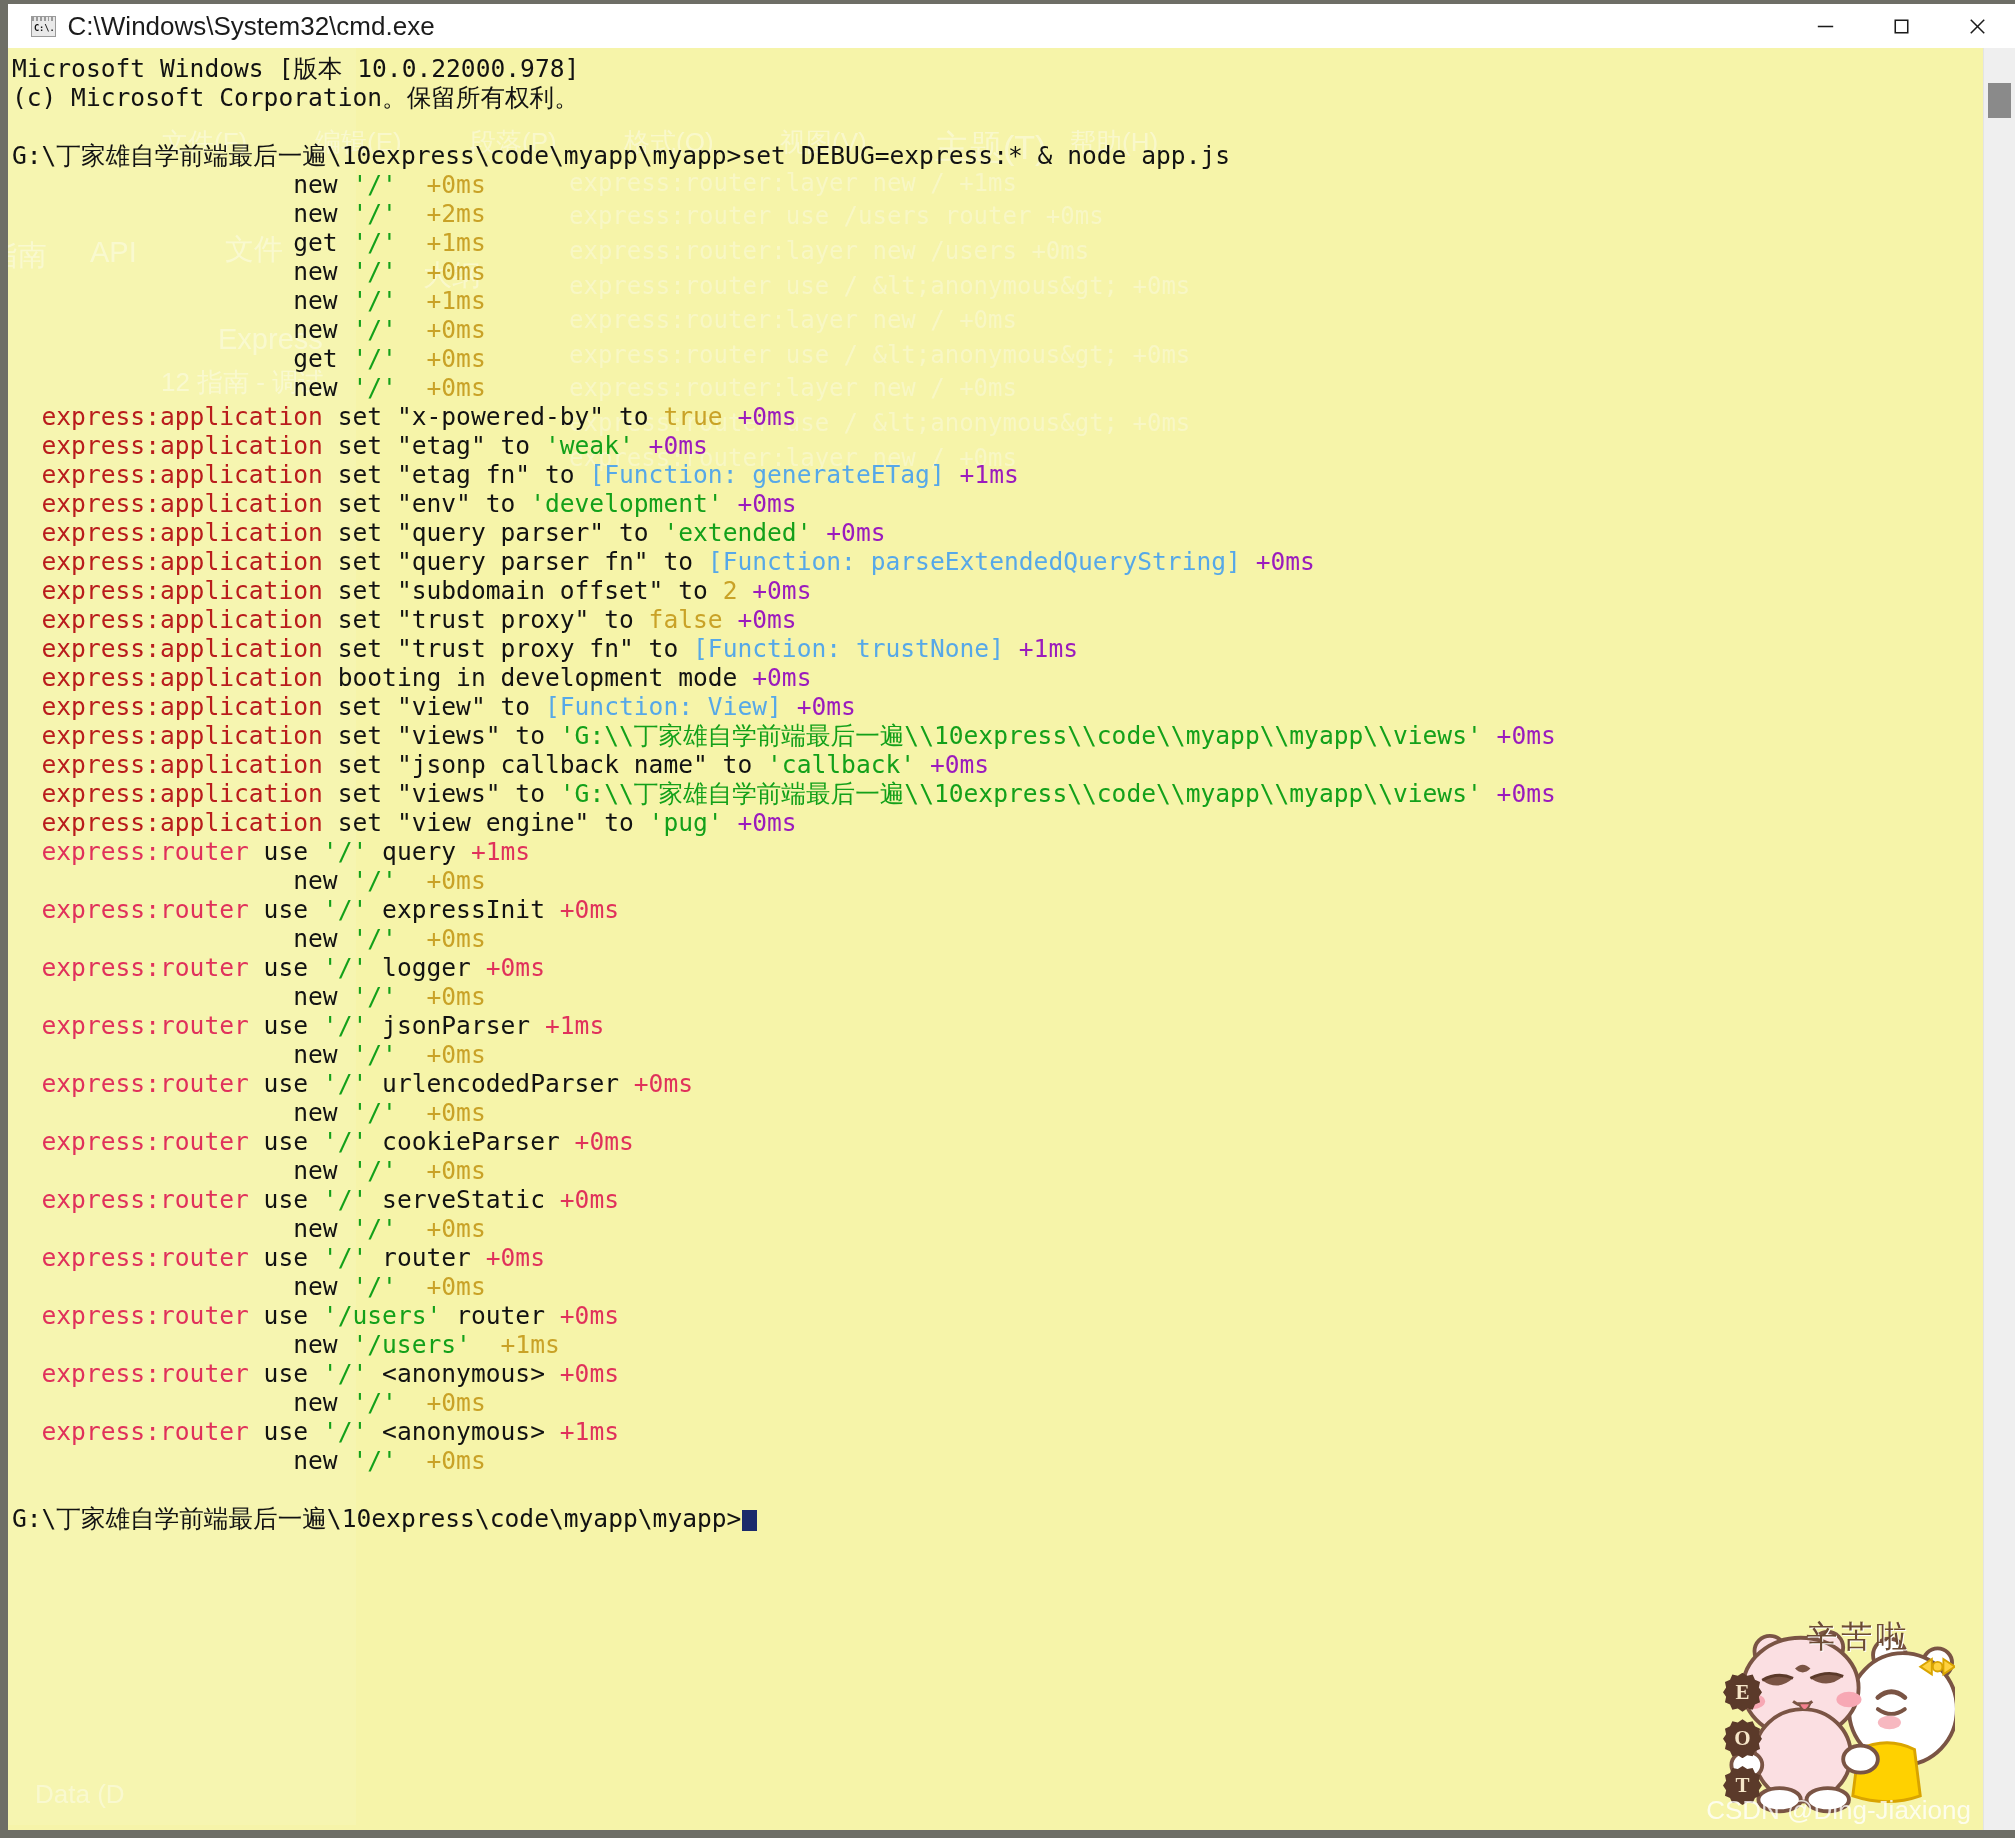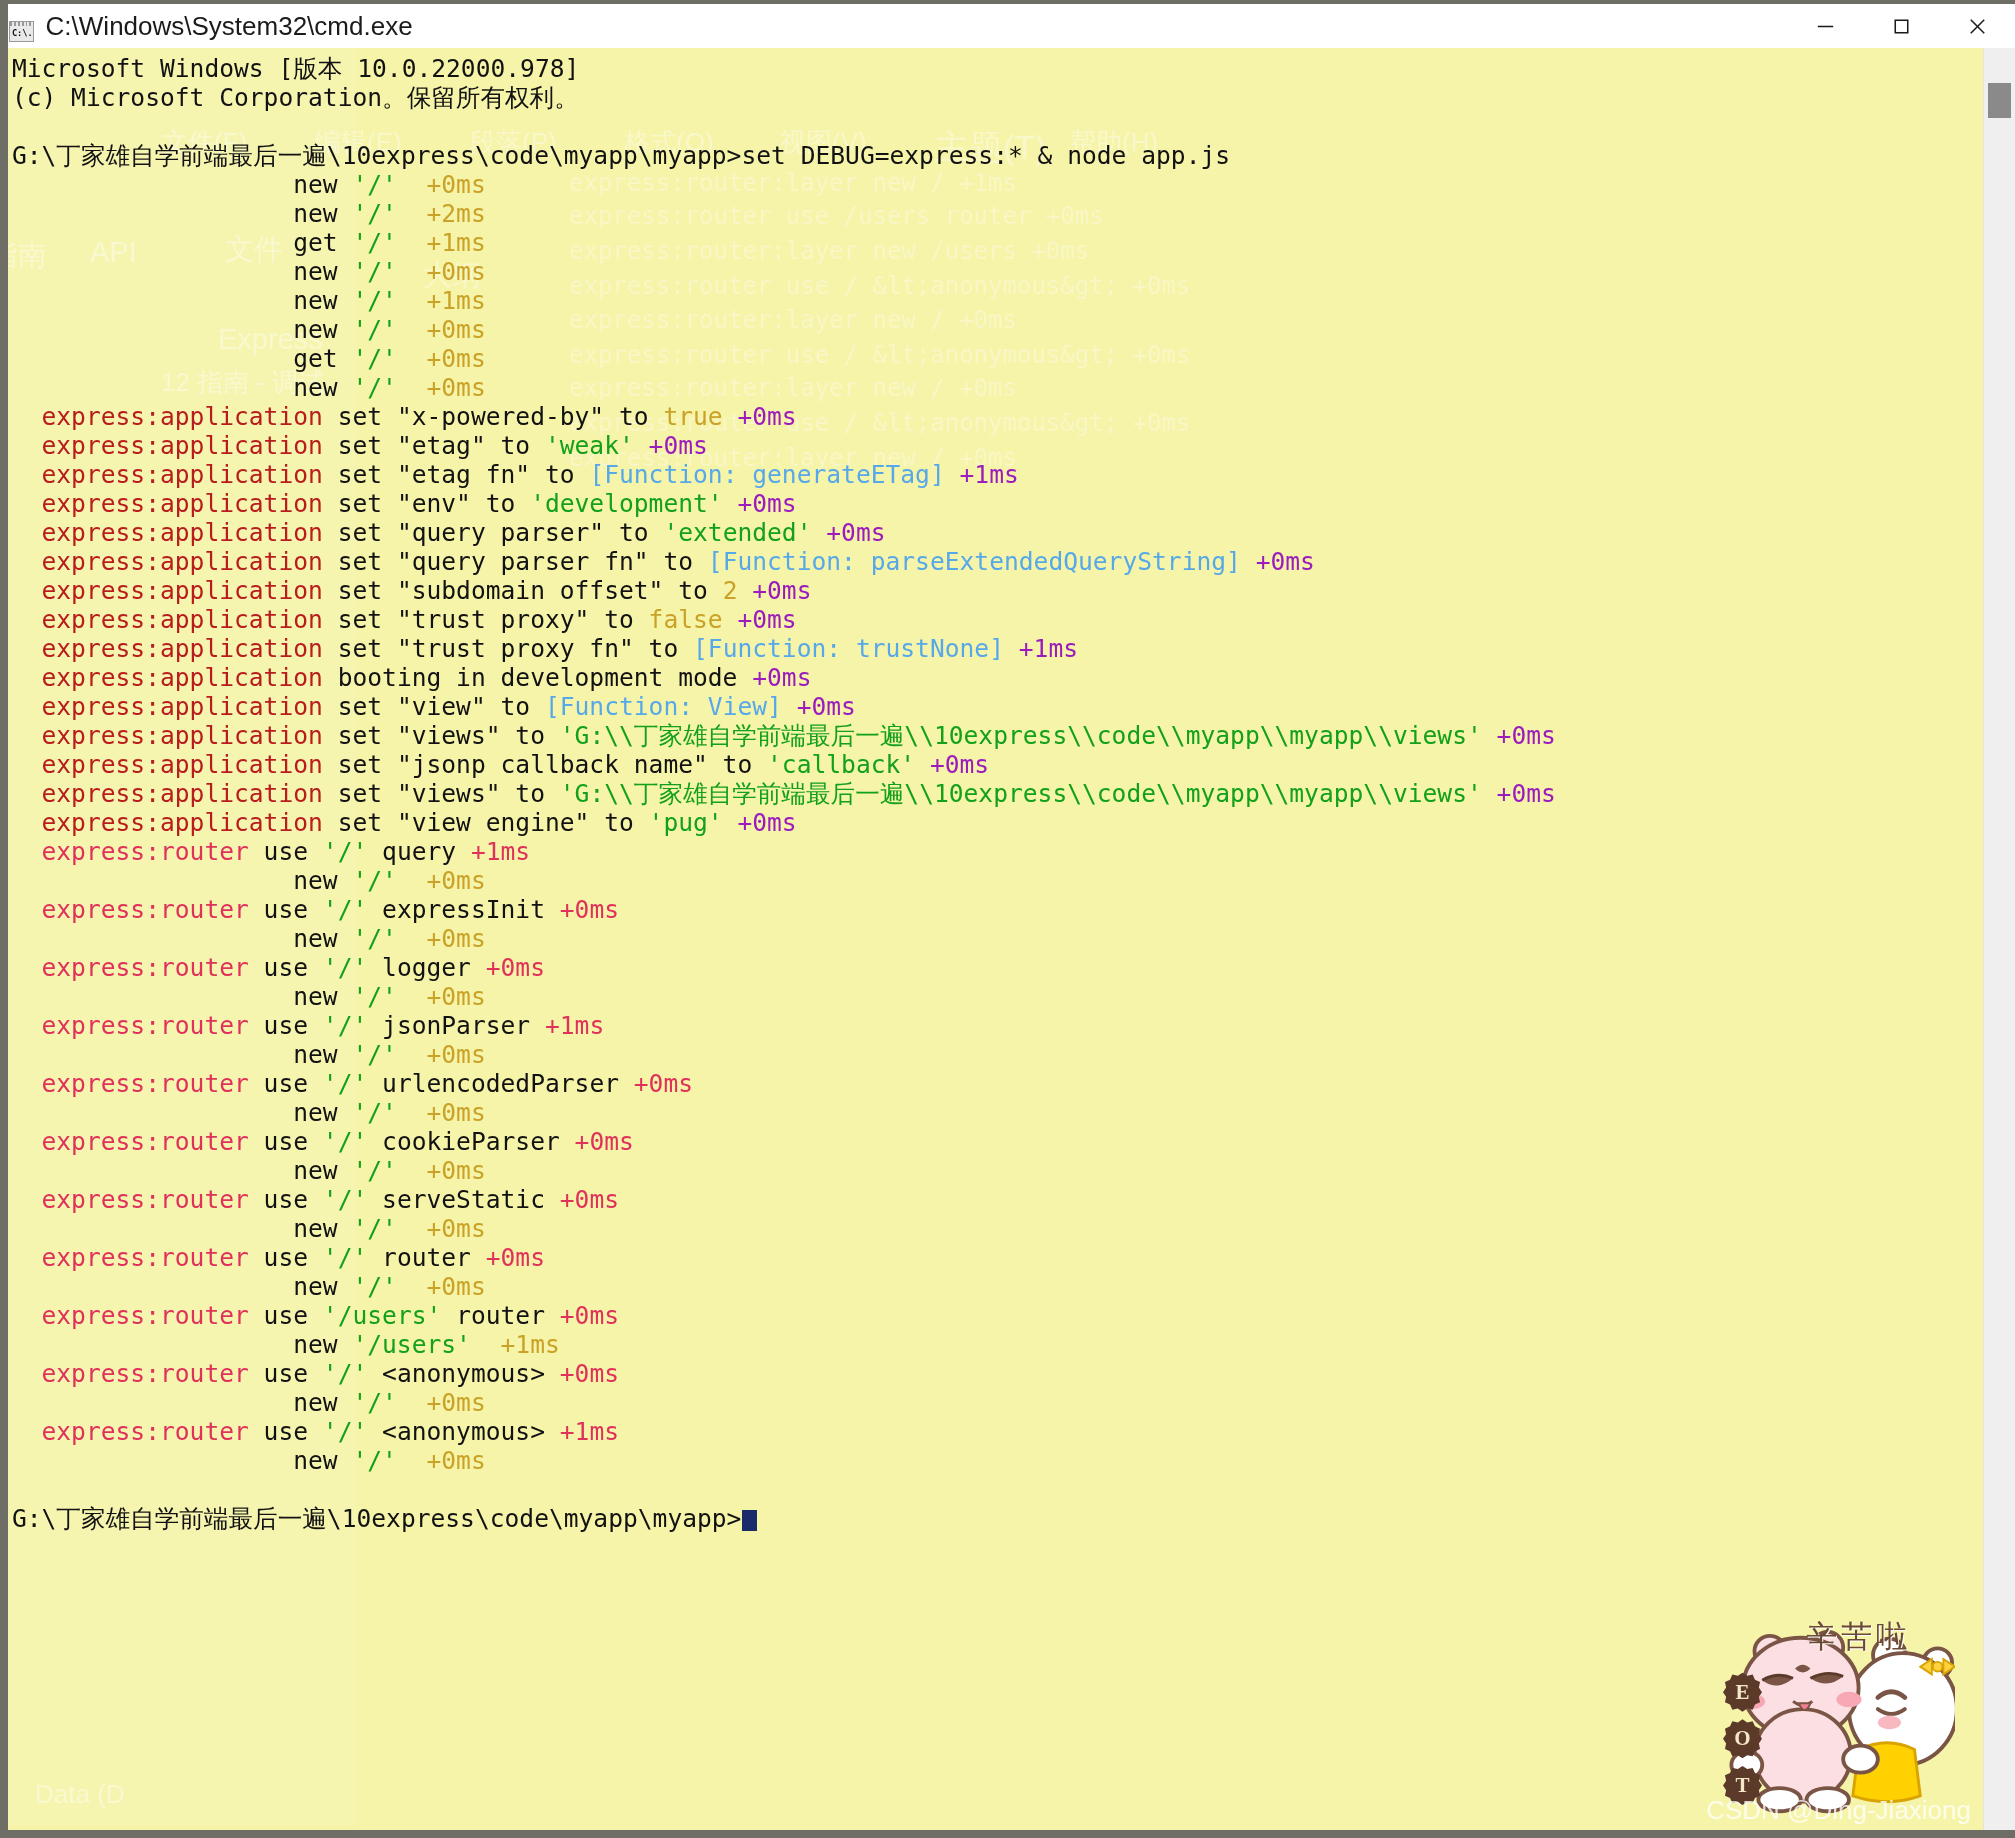--- a/index.html
+++ b/index.html
@@ -16,21 +16,21 @@
     border-right:0;
     border-bottom:8.7px solid #6e6e66;
     border-top:4.8px solid #6e6e66;
   }
   
   #titlebar{
     height:44px;min-height:44px;background:#ffffff;
     display:flex;align-items:center;
     position:relative;
   }
-  #title-left{display:flex;align-items:flex-end;padding-left:1px;gap:11.6px;}
+  #title-left{display:flex;align-items:center;padding-left:23px;gap:11.6px;}
   #cmd-icon{
     width:25px;height:21px;background:#e9e9e9;border:1px solid #9a9a9a;
     position:relative;box-sizing:border-box;display:block;
   }
   #cmd-icon:before{
     content:"";position:absolute;left:0;top:0;right:0;height:4.8px;
     background:repeating-linear-gradient(to right,#9a9a9a 0 1.9px,#e9e9e9 1.9px 3.9px);
   }
   #cmd-icon:after{
     content:"C:\\.";position:absolute;left:1.9px;top:4.8px;

